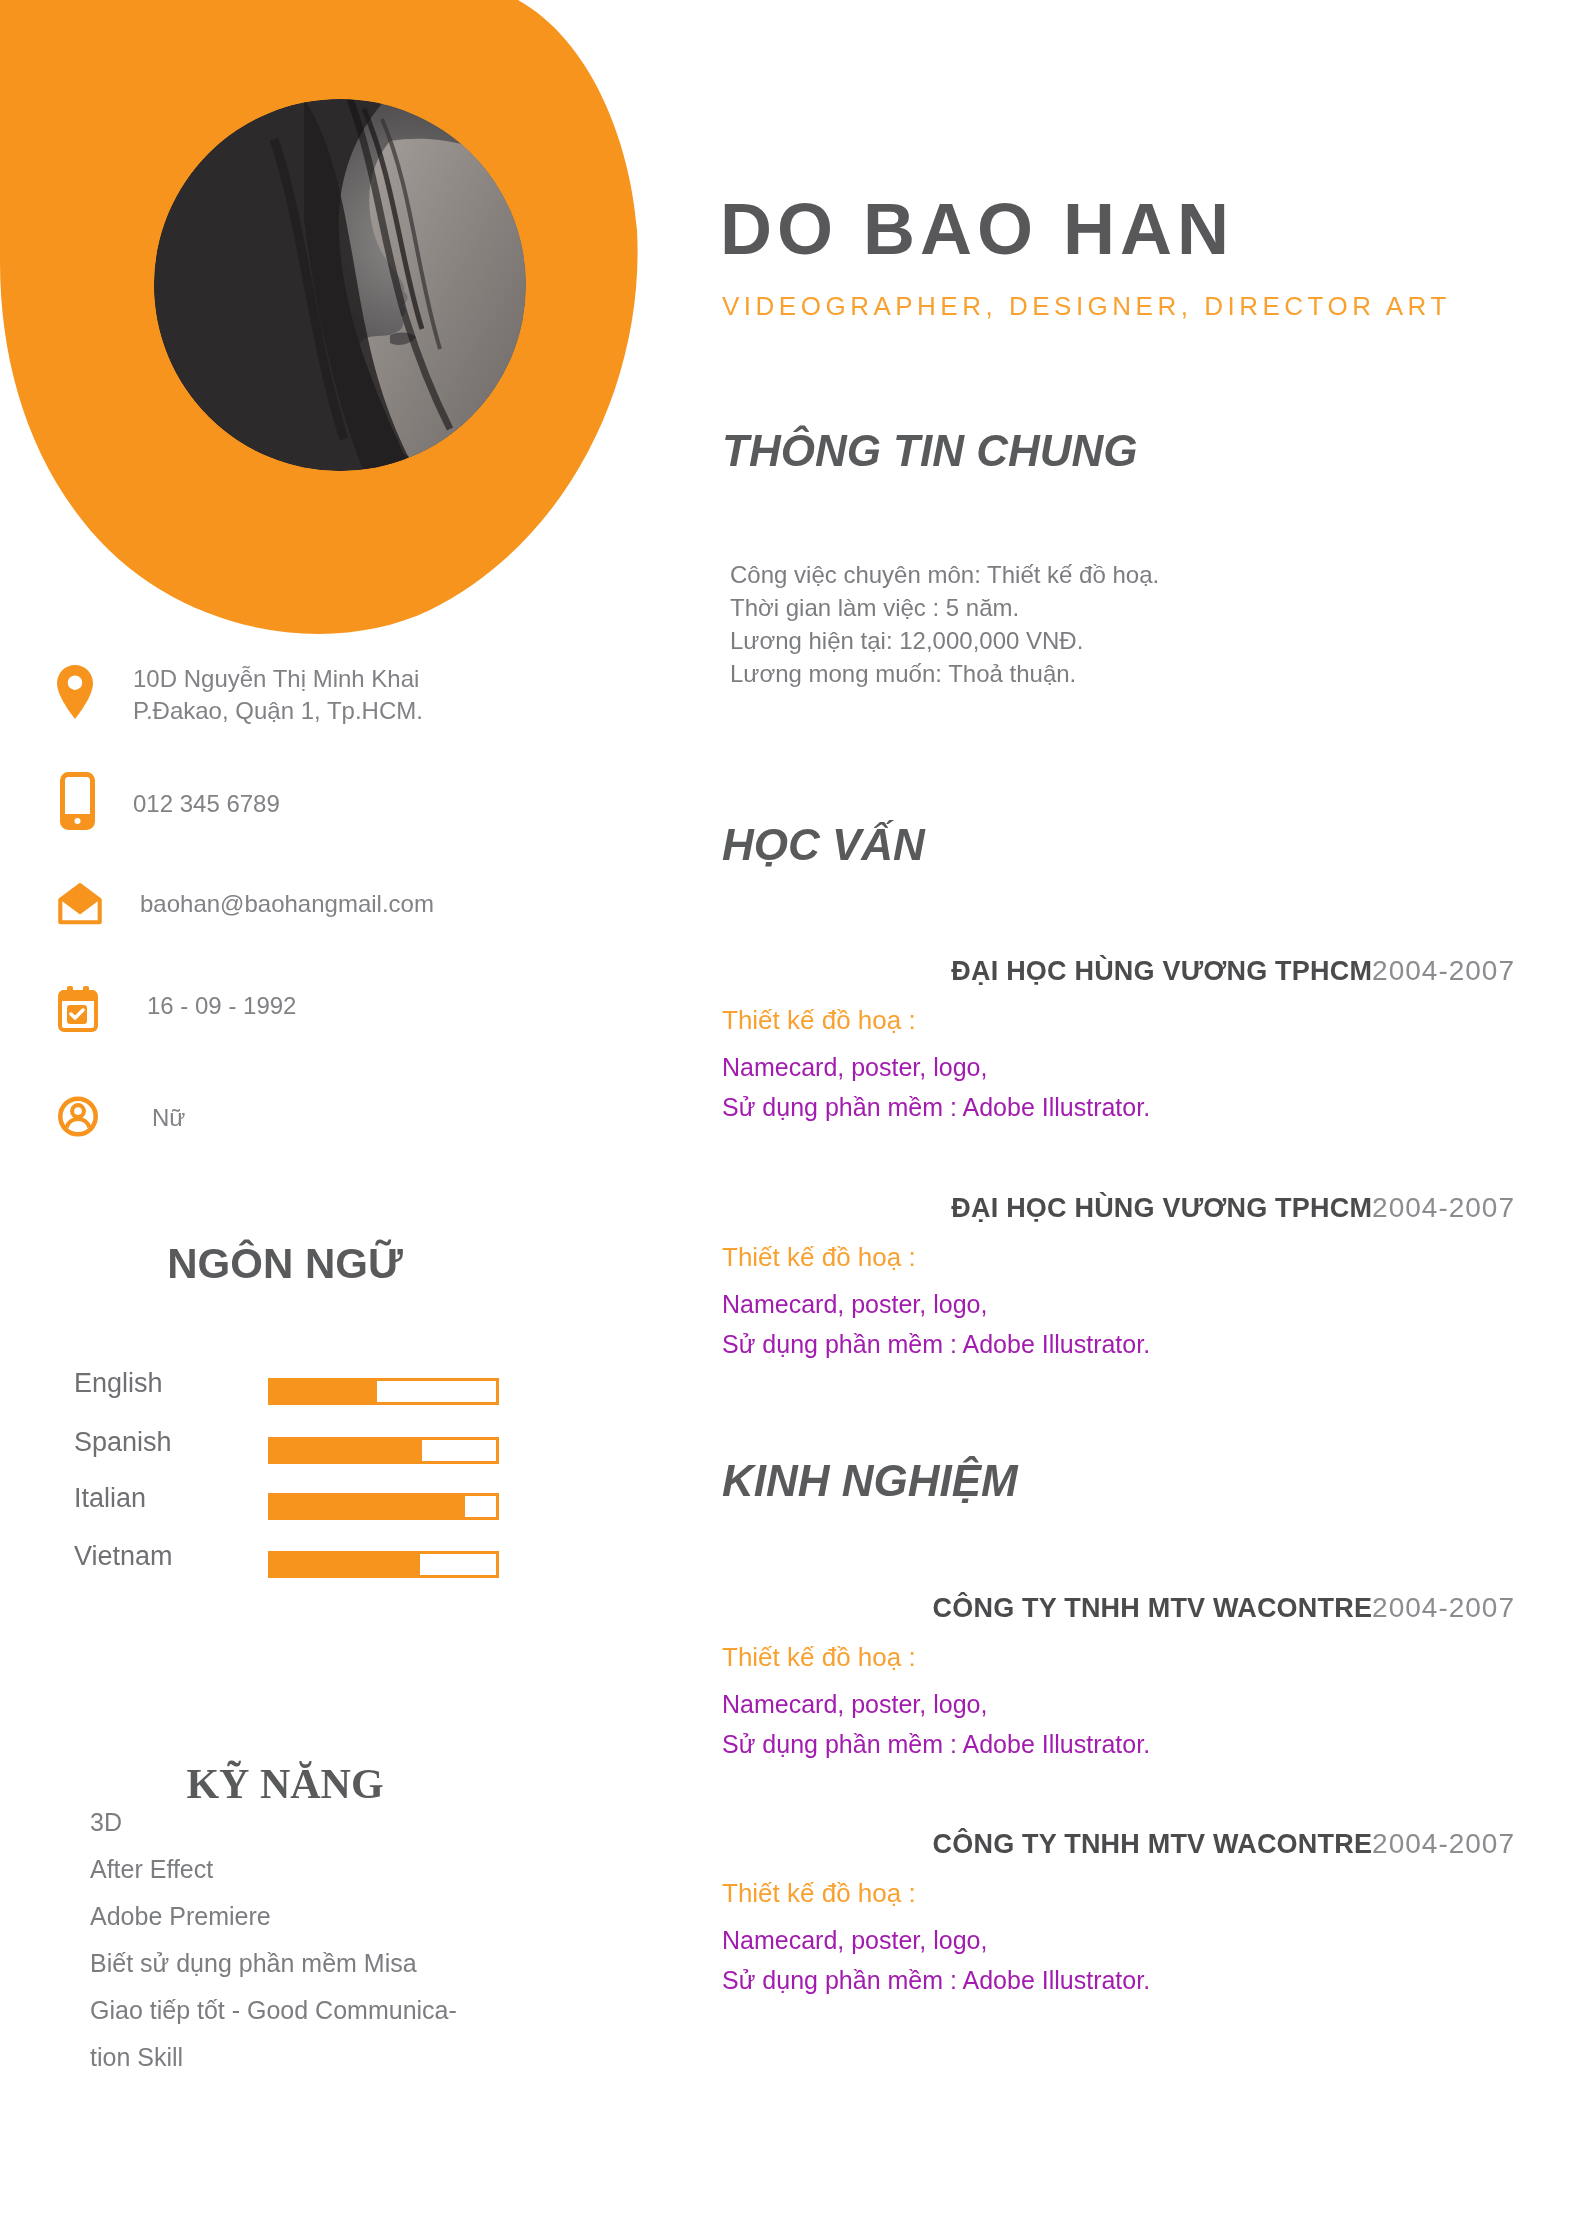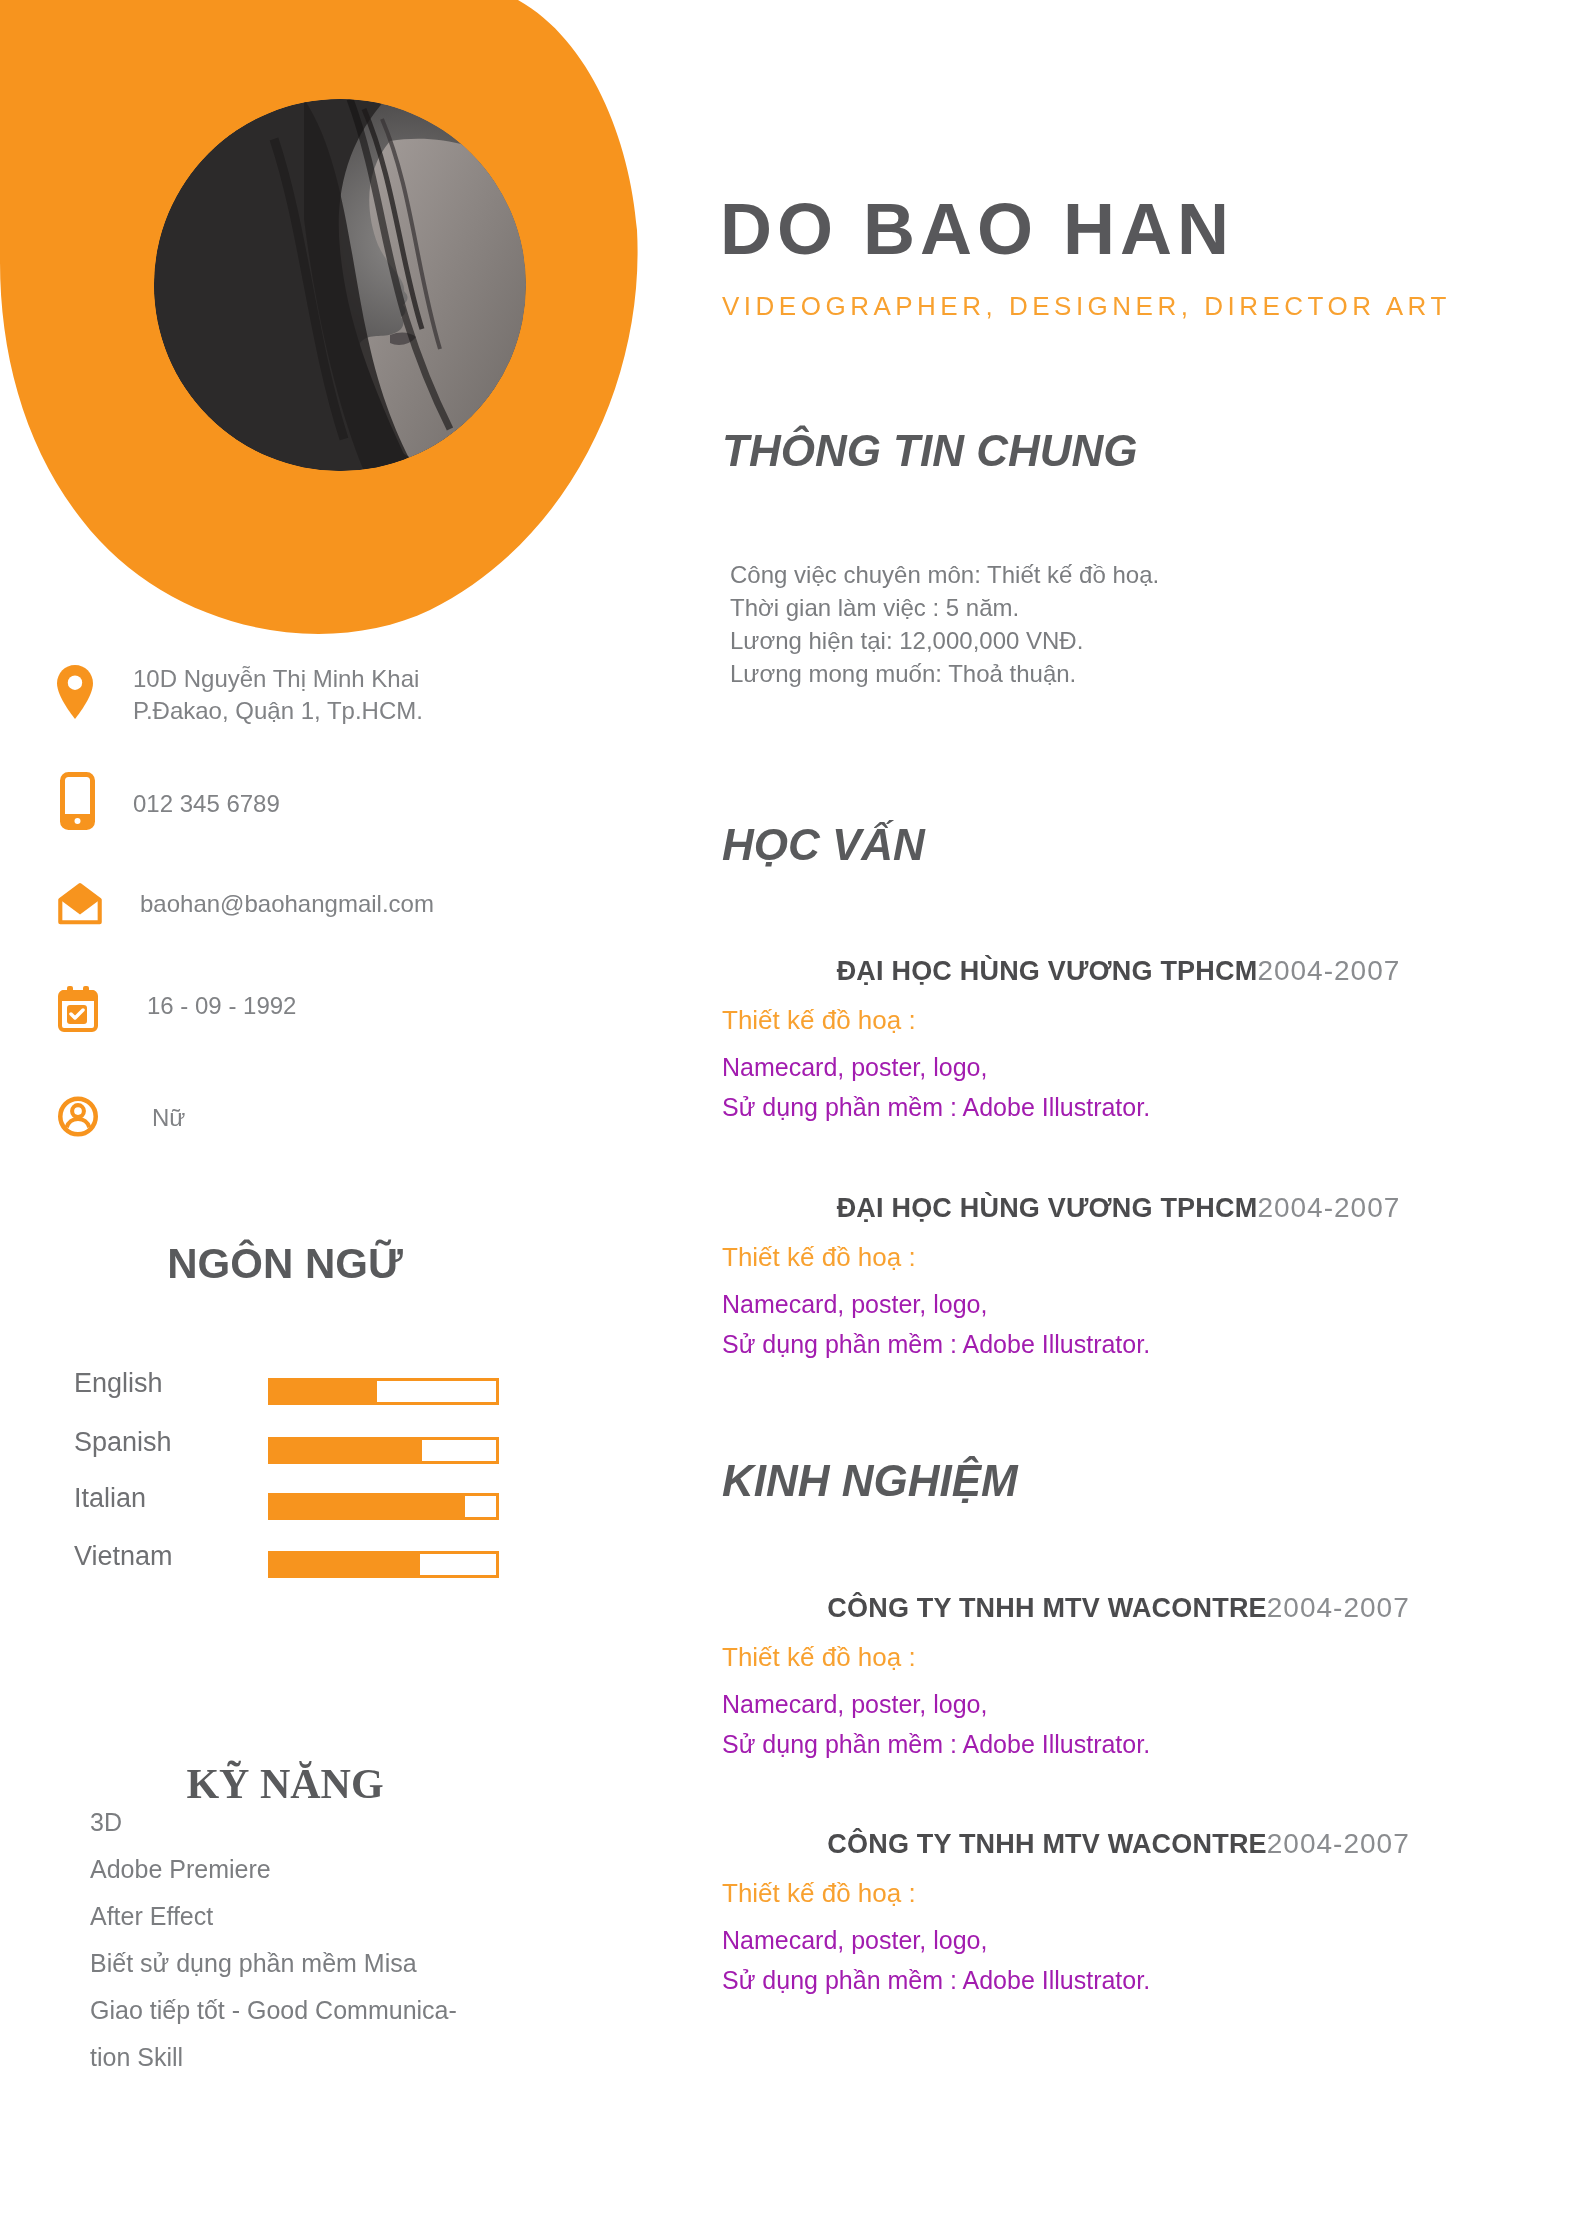--- a/index.html
+++ b/index.html
@@ -57,21 +57,21 @@
     border:3px solid #f7941e; background:#ffffff;
   }
   .lang-fill { height:100%; background:#f7941e; }
 
   
   .skill-list { position:absolute; left:90px; top:1799px; width:430px;
     font-size:25px; line-height:47px; color:#7b7d80; list-style:none; }
 
   
   .entry { position:absolute; left:722px; width:793px; }
-  .entry-head { display:flex; justify-content:center; align-items:flex-start; line-height:32px; }
+  .entry-head { display:flex; justify-content:flex-end; align-items:flex-start; line-height:32px; }
   .entry-org { font-size:27px; font-weight:bold; color:#4b4b4d; letter-spacing:0.2px; white-space:nowrap; }
   .entry-period { font-size:28px; color:#8a8c8f; letter-spacing:1px; white-space:nowrap; }
   .entry-role { margin-top:18px; font-size:26px; line-height:31px; color:#f8a130; }
   .entry-details { margin-top:11px; font-size:25px; line-height:40px; color:#a21caf; list-style:none; }
 </style>
 </head>
 <body>
 
 <div id="page">
 
@@ -233,20 +233,20 @@
   </div>
 
   <div class="lang-label" style="top:1541px;">Vietnam</div>
   <div class="lang-bar" style="top:1551px;">
     <div class="lang-fill" style="width: 66%;"></div>
   </div>
 
   <div class="h-side" style="top:1760px;font-family:Liberation Serif, serif;">KỸ NĂNG</div>
   <ul class="skill-list">
     <li>3D</li>
+    <li>After Effect</li>
     <li>Adobe Premiere</li>
-    <li>After Effect</li>
     <li>Biết sử dụng phần mềm Misa</li>
     <li>Giao tiếp tốt - Good Communica-</li>
     <li>tion Skill</li>
   </ul>
 
 </div>
 
 </body></html>

